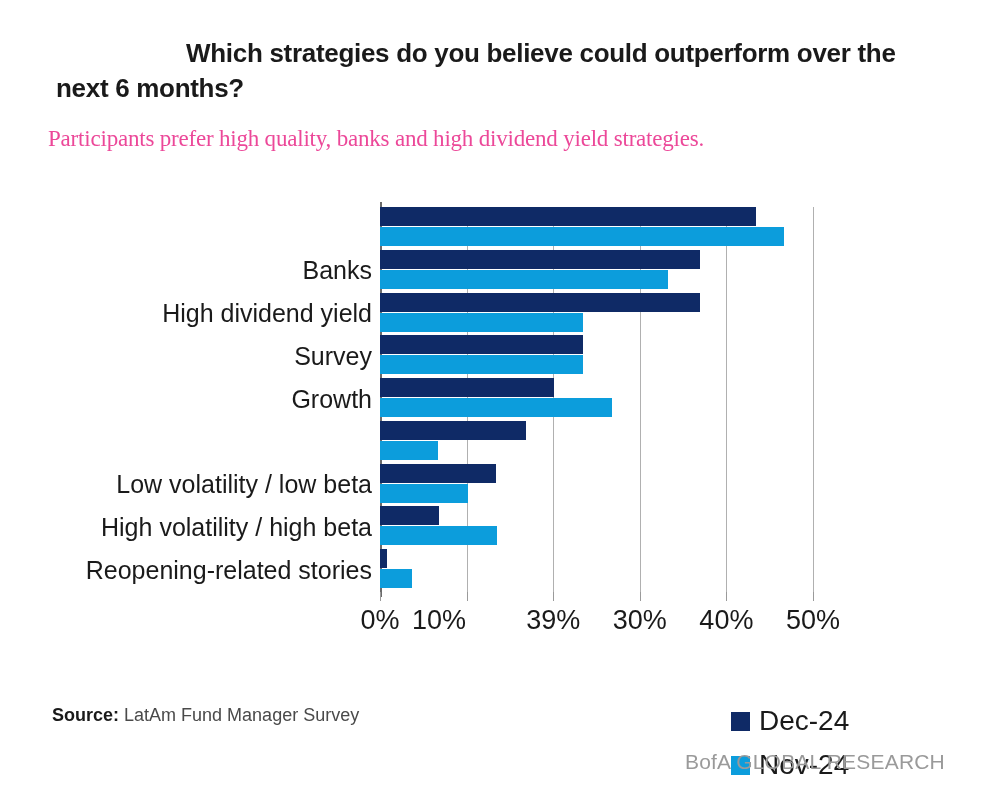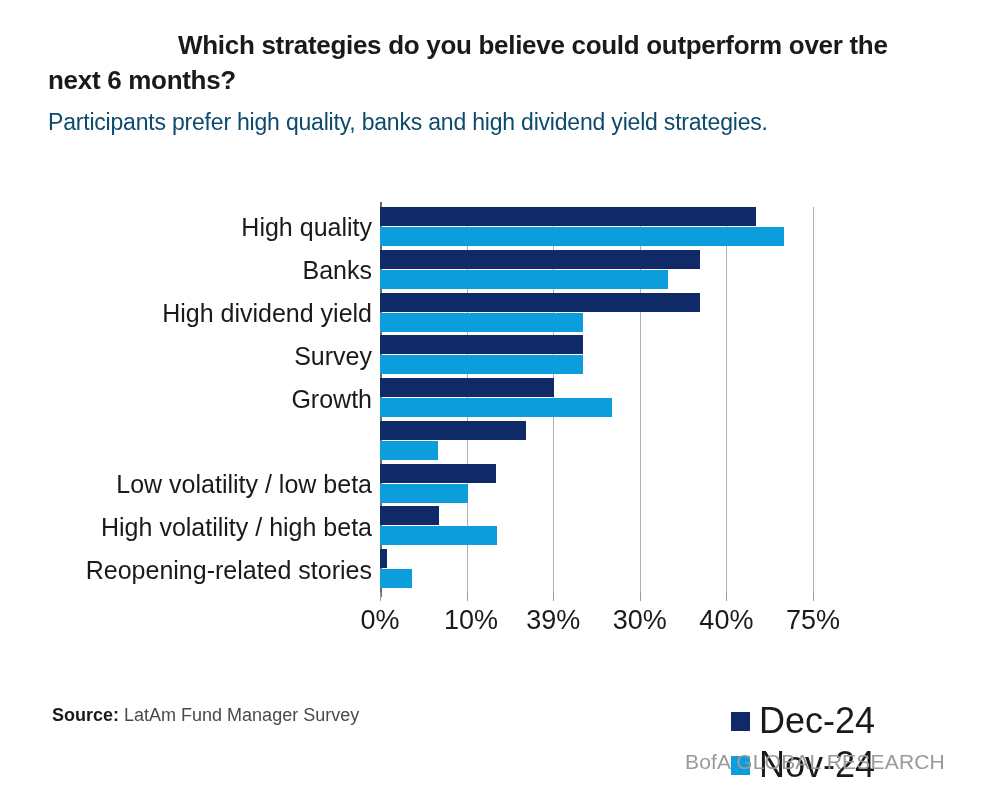--- a/index.html
+++ b/index.html
@@ -23,32 +23,32 @@
     left: 0;
     top: 0;
     width: 1000px;
   }
   .chart-title {
     font-family: "Liberation Sans", sans-serif;
     font-weight: bold;
     font-size: 26px;
     line-height: 1.36;
     color: #1a1a1a;
-    margin: 0;
+    margin: 8px;
     padding: 28px 60px 0 48px;
     text-align: left;
     text-indent: 130px;
     letter-spacing: -0.3px;
   }
   .chart-subtitle {
-    font-family: Liberation Sans, sans-serif;
+    font-family: Liberation Serif, serif;
     font-weight: normal;
     font-size: 23px;
     line-height: 1.2;
-    color: #0c4a6e;
+    color: #ec4899;
     margin: 0;
     padding: 10px 48px 0 48px;
     letter-spacing: -0.2px;
   }
 
   
   .plot-wrap {
     position: absolute;
     left: 0;
     top: 195px;
@@ -151,21 +151,21 @@
   .legend-swatch {
     width: 19px;
     height: 19px;
     margin-right: 9px;
     flex: 0 0 auto;
   }
   .legend-swatch.dec { background: #0f2a66; }
   .legend-swatch.nov { background: #0c9ddc; }
   .legend-text {
     font-family: "Liberation Sans", sans-serif;
-    font-size: 36px;
+    font-size: 28px;
     color: #1a1a1a;
     white-space: nowrap;
   }
 
   
   .source {
     position: absolute;
     left: 52px;
     top: 705px;
     font-family: "Liberation Sans", sans-serif;
@@ -192,21 +192,20 @@
 <body>
 
 <div class="header">
   <h1 class="chart-title">Which strategies do you believe could outperform over the next 6 months?</h1>
   <p class="chart-subtitle">Participants prefer high quality, banks and high dividend yield strategies.</p>
 </div>
 
 <div class="plot-wrap">
 
   <div class="cat-labels" id="cat-labels">
-      <div class="cat-label" style="top: 8.38889px;">High quality</div>
       <div class="cat-label" style="top: 51.1667px;">Banks</div>
       <div class="cat-label" style="top: 93.9444px;">High dividend yield</div>
       <div class="cat-label" style="top: 136.722px;">Survey</div>
       <div class="cat-label" style="top: 179.5px;">Growth</div>
       <div class="cat-label" style="top: 265.056px; margin-left: 38px;">Low volatility / low beta</div>
       <div class="cat-label" style="top: 307.833px;">High volatility / high beta</div>
       <div class="cat-label" style="top: 350.611px;">Reopening-related stories</div>
     </div>
 
   <div class="axis-line"></div>
@@ -252,29 +251,29 @@
       <div class="row" style="top: 342.222px; width: 433px;">
         <div class="bar dec" title="Reopening-related stories — Dec-24: 0.8%" style="width: 6.928px; background: rgb(15, 42, 102);"></div>
         <div class="bar nov" title="Reopening-related stories — Nov-24: 3.7%" style="width: 32.042px; background: rgb(12, 157, 220);"></div>
       </div>
     </div>
 
   <div id="x-axis">
       <div class="tick" style="left: 380px;"></div>
       <div class="xtick-label" style="left: 380px;">0%</div>
       <div class="tick" style="left: 466.6px;"></div>
-      <div class="xtick-label" style="left: 471px;">10%</div>
+      <div class="xtick-label" style="left: 439px;">10%</div>
       <div class="tick" style="left: 553.2px;"></div>
       <div class="xtick-label" style="left: 553.2px;">39%</div>
       <div class="tick" style="left: 639.8px;"></div>
       <div class="xtick-label" style="left: 639.8px;">30%</div>
       <div class="tick" style="left: 726.4px;"></div>
       <div class="xtick-label" style="left: 726.4px;">40%</div>
       <div class="tick" style="left: 813px;"></div>
-      <div class="xtick-label" style="left: 813px;">75%</div>
+      <div class="xtick-label" style="left: 813px;">50%</div>
     </div>
 
   <div class="legend" id="legend">
       <div class="legend-row">
         <span class="legend-swatch dec" style="background: rgb(15, 42, 102);"></span>
         <span class="legend-text">Dec-24</span>
       </div>
       <div class="legend-row">
         <span class="legend-swatch nov" style="background: rgb(12, 157, 220);"></span>
         <span class="legend-text">Nov-24</span>

